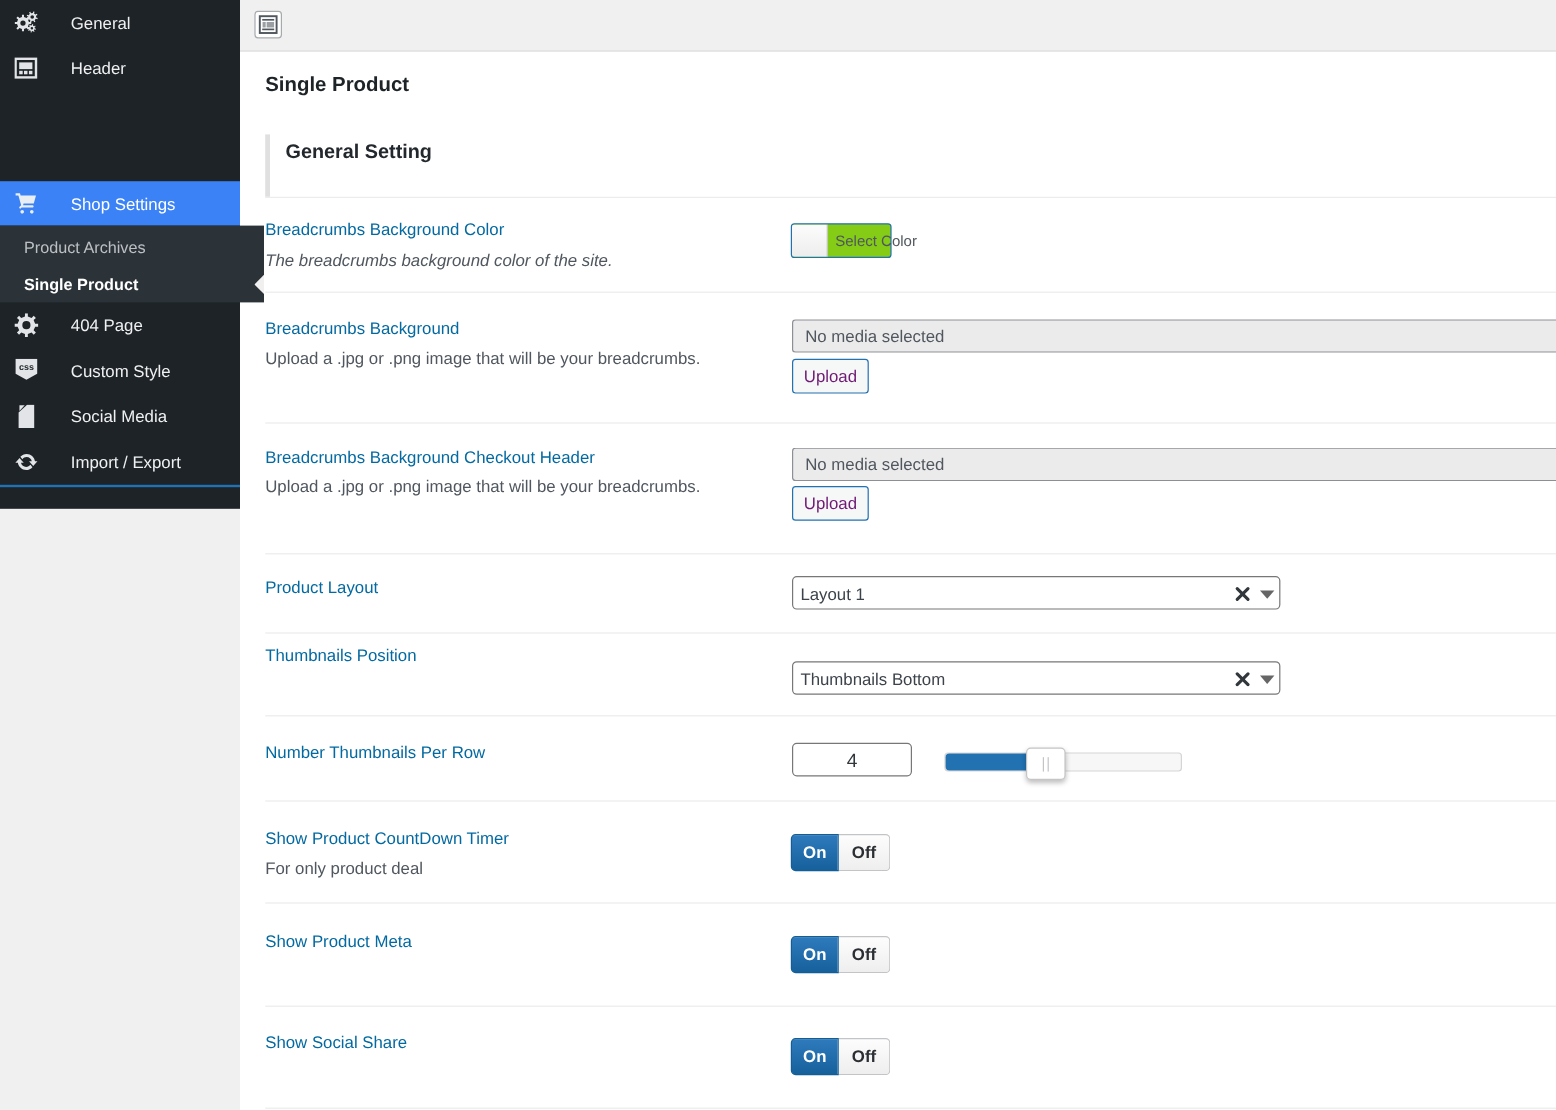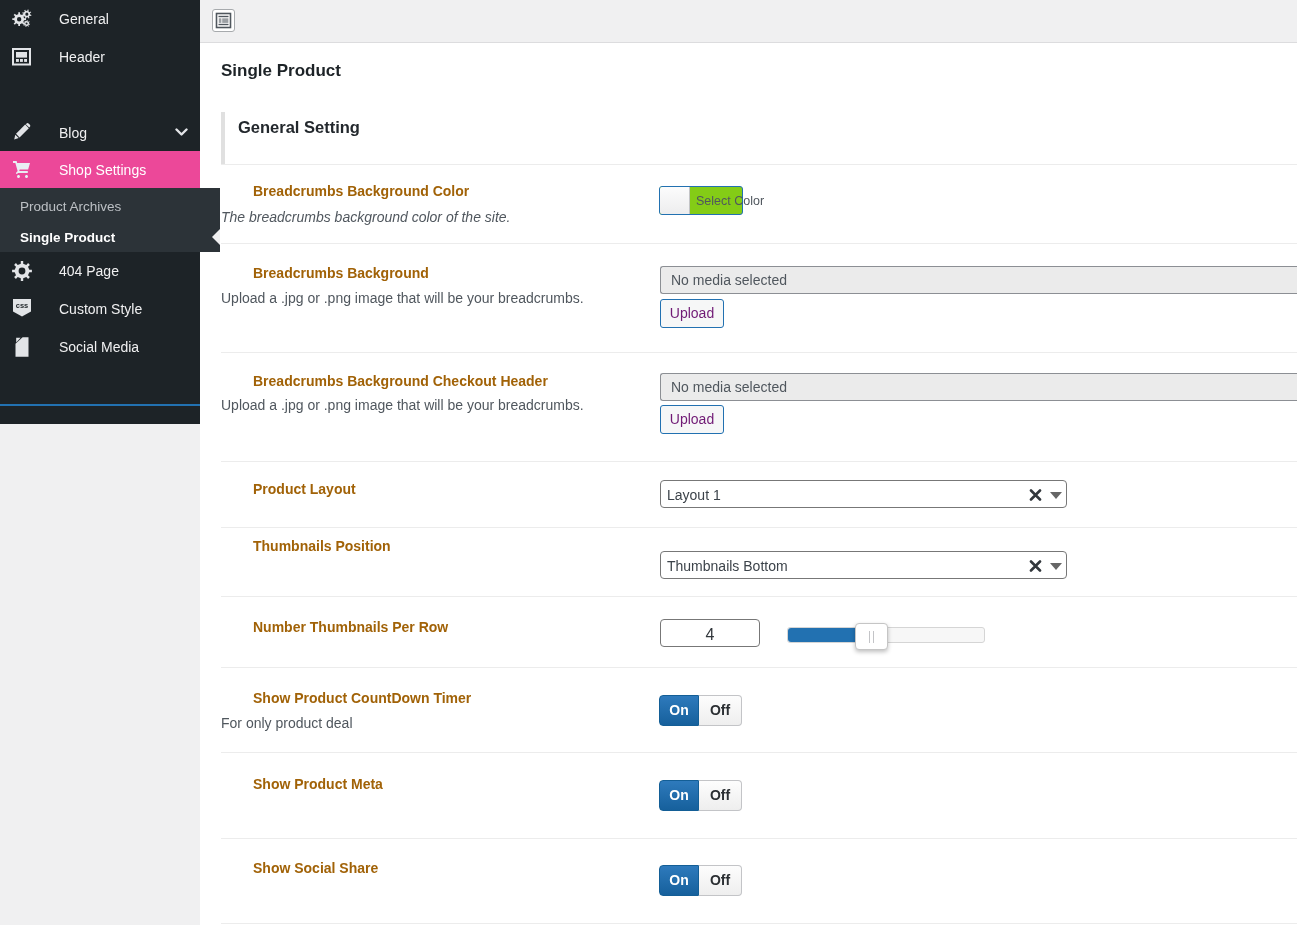--- a/index.html
+++ b/index.html
@@ -3,32 +3,32 @@
 <meta charset="utf-8">
 <style>
 * { margin:0; padding:0; box-sizing:border-box; }
 html,body { width:1297px; height:925px; overflow:hidden; background:#fff;
   font-family:"Liberation Sans", sans-serif; }
 #sidebar { position:absolute; left:0; top:0; width:200px; height:925px; background:#f0f0f1; }
 #sidedark { position:absolute; left:0; top:0; width:200px; height:424px; background:#1d2327; }
 .mi { position:absolute; left:0; width:200px; height:38px; color:#f0f0f1; font-size:14px; }
 .mi .ic { position:absolute; left:12px; top:50%; transform:translateY(-50%); width:20px; height:20px; }
 .mi .tx { position:absolute; left:44px; top:50%; transform:translateY(-50%); white-space:nowrap;margin-left:15px; }
-#shoprow { background:#ec4899; color:#fff; height:37px; }
+#shoprow { background:#3b82f6; color:#fff; height:37px; }
 #submenu { position:absolute; top:188px; left:0; width:220px; height:64px; background:#2c3338; }
 .smi { position:absolute; left:20px; font-size:13.5px; color:#bcc0c4; white-space:nowrap; }
 #bluebar { position:absolute; top:404px; left:0; width:200px; height:2px; background:#2271b1; }
 #topbar { position:absolute; left:200px; top:0; width:1097px; height:43px; background:#f0f0f1; border-bottom:1px solid #dcdcde; }
 #collapsebtn { position:absolute; left:12px; top:9px; width:23px; height:23px; background:#fff; border:1px solid #a7aaad; border-radius:3px; }
 #content { position:absolute; left:200px; top:44px; width:1097px; height:881px; background:#fff; }
 h1 { position:absolute; left:21px; top:17px; font-size:17px; font-weight:700; color:#1d2327; letter-spacing:0; }
 #secthead { position:absolute; left:21px; top:68px; width:961px; height:52px; border-left:4px solid #e0e0e0; }
 #secthead span { position:absolute; left:13px; top:6px; font-size:16.5px; font-weight:700; color:#23282d; }
 .sep { position:absolute; left:21px; width:1076px; height:1px; background:#ececec; }
-.lab { position:absolute; left:21px; font-size:14px; font-weight:700; color:#a16207; white-space:nowrap;padding-left:32px; }
+.lab { position:absolute; left:21px; font-size:14px; font-weight:400; color:#0369a1; white-space:nowrap; }
 .desc { position:absolute; left:21px; font-size:14px; color:#50575e; white-space:nowrap; }
 .it { font-style:italic; }
 
 #selcolor { position:absolute; left:459px; top:142px; width:84px; height:29px; background:#84cc16; border:1px solid #2271b1; border-radius:3px; }
 #selcolor .sw { position:absolute; left:0; top:0; width:30px; height:27px; border-right:1px solid #c3c4c7; background:linear-gradient(#fcfcfc,#ededee); border-radius:2px 0 0 2px;}
 #selcolor .sctxt { position:absolute; left:36px; top:7px; font-size:12.5px; color:#50575e; white-space:nowrap; }
 .mediabar { position:absolute; left:460px; width:645px; height:28px; background:#ebebeb; border:1px solid #8c8f94; border-radius:3px 0 0 3px; border-right:none; }
 .mediabar span { position:absolute; left:10px; top:5px; font-size:14px; color:#50575e; }
 .upload { position:absolute; left:460px; width:64px; height:29px; background:#f6f7f7; border:1px solid #2271b1; border-radius:3px; color:#701a75; font-size:14px; text-align:center; line-height:27px; }
 .sel2 { position:absolute; left:460px; width:407px; height:28px; background:#fff; border:1px solid #777; border-radius:4px;padding-left:20px; }
@@ -156,33 +156,20 @@
         <g>
       <rect x="1" y="2" width="17" height="15.5" fill="none" stroke="#e2e4e7" stroke-width="2"></rect>
       <rect x="4" y="5" width="11" height="5.6" fill="#e2e4e7"></rect>
       <rect x="4" y="12" width="2.9" height="2.9" fill="#e2e4e7"></rect>
       <rect x="8" y="12" width="2.9" height="2.9" fill="#e2e4e7"></rect>
       <rect x="12.1" y="12" width="2.9" height="2.9" fill="#e2e4e7"></rect>
     </g>
       </svg>
     <span class="tx">Header</span>
   </div>
-  <div class="mi" style="top:114px">
-    <svg class="ic" viewBox="0 0 20 20">
-        <g fill="#e2e4e7">
-      <path d="M13.2 1.6 L16.8 5.2 L7.6 14.4 L4.0 10.8 Z"></path>
-      <path d="M14.3 0.7 a1.8 1.8 0 0 1 2.5 0 l 0.9 0.9 a1.8 1.8 0 0 1 0 2.5 l-0.5 0.5 -3.4 -3.4 Z"></path>
-      <path d="M3.3 11.7 L6.7 15.1 L2.2 16.5 Z"></path>
-    </g>
-      </svg>
-    <span class="tx">Blog</span>
-    <svg style="position:absolute;right:12px;top:14px" width="13" height="9" viewBox="0 0 13 9">
-        <path d="M1.5 1.5 L6.5 6.5 L11.5 1.5" fill="none" stroke="#e2e4e7" stroke-width="2.4" stroke-linecap="round" stroke-linejoin="round"></path>
-      </svg>
-  </div>
   <div class="mi" id="shoprow" style="top:151px">
     <svg class="ic" viewBox="0 0 20 20">
         <path fill="#e9eef3" d="M6 13h9c.55 0 1-.45 1-1s-.45-1-1-1H7.22l.44-1.5h8.48l1.86-6.5H5.18L4.66 1H1v2h2.34l2.29 8.05-1.32 1.34c-.19.18-.31.43-.31.61 0 .55.45 1 1 1zm.5 2c-.83 0-1.5.67-1.5 1.5S5.67 18 6.5 18 8 17.33 8 16.5 7.33 15 6.5 15zm8 0c-.83 0-1.5.67-1.5 1.5s.67 1.5 1.5 1.5 1.5-.67 1.5-1.5-.67-1.5-1.5-1.5z"></path>
       </svg>
     <span class="tx">Shop Settings</span>
   </div>
   <div id="submenu">
     <span class="smi" style="top:11px">Product Archives</span>
     <span class="smi" style="top:42px; color:#fff; font-weight:700;">Single Product</span>
     <svg style="position:absolute;right:0;top:41px" width="8" height="16" viewBox="0 0 8 16">
@@ -204,14 +191,20 @@
   </div>
   <div class="mi" style="top:328px">
     <svg class="ic" viewBox="0 0 20 20">
         <g fill="#e2e4e7">
       <path d="M10.6 0.3 H16.5 V19.7 H3.5 V6.8 Z"></path>
       <path d="M4.2 0.8 L8.6 0.8 L4.2 5.4 Z"></path>
     </g>
       </svg>
     <span class="tx">Social Media</span>
   </div>
+  <div class="mi" style="top:366px">
+    <svg class="ic" viewBox="0 0 20 20">
+        <path fill="#e2e4e7" d="M10.2 3.28c3.53 0 6.43 2.61 6.92 6h2.08l-3.5 4-3.5-4h2.32c-.45-1.97-2.21-3.45-4.32-3.45-1.45 0-2.73.71-3.54 1.78L4.95 5.66C6.23 4.2 8.11 3.28 10.2 3.28zm-.4 13.44c-3.52 0-6.43-2.61-6.92-6H.8l3.5-4c1.17 1.33 2.33 2.67 3.5 4H5.48c.45 1.97 2.21 3.45 4.32 3.45 1.45 0 2.73-.71 3.54-1.78l1.71 1.95c-1.28 1.46-3.15 2.38-5.25 2.38z"></path>
+      </svg>
+    <span class="tx">Import / Export</span>
+  </div>
   <div id="bluebar"></div>
 </div>
 
 </body></html>

